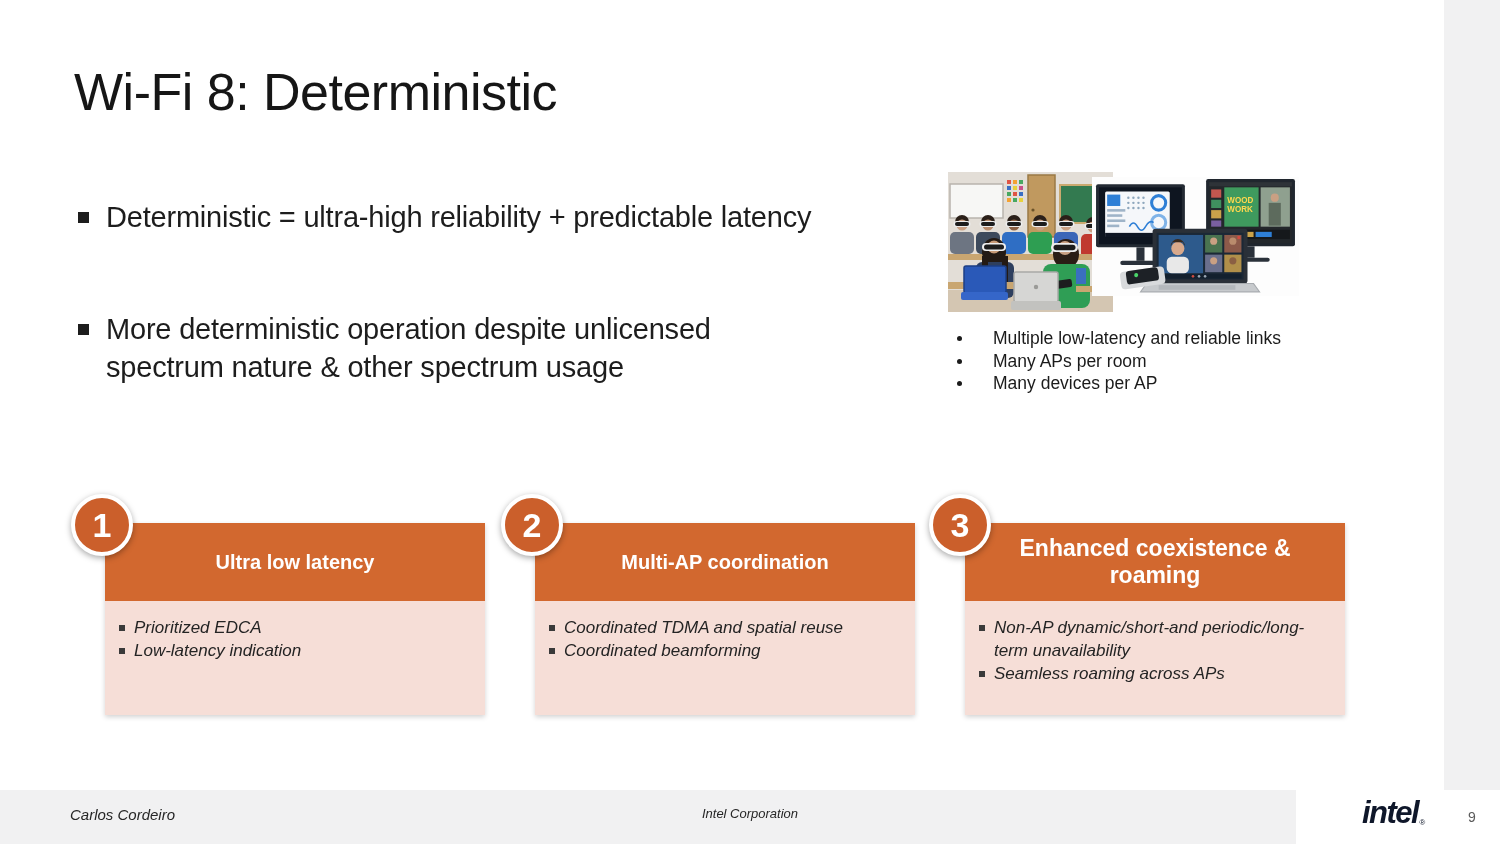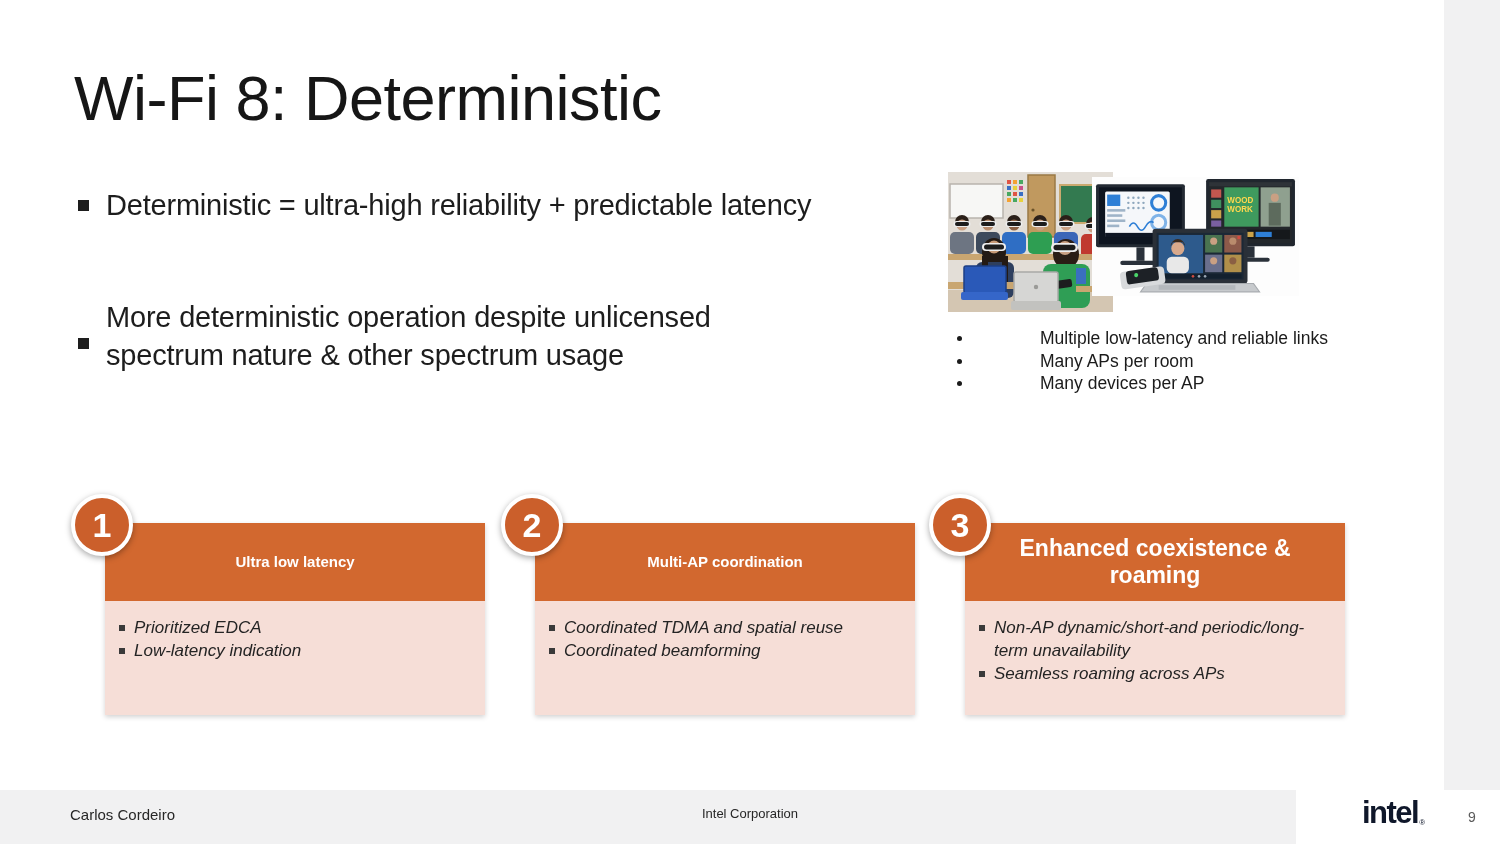--- a/index.html
+++ b/index.html
@@ -5,69 +5,69 @@
   * { margin:0; padding:0; box-sizing:border-box; }
   html,body { background:#ffffff; }
   .slide {
     position:relative; width:1500px; height:844px; background:#ffffff;
     font-family:"Liberation Sans", sans-serif; overflow:hidden;
   }
 
   
   .title {
     position:absolute; left:74px; top:62px;
-    font-size:63px; font-weight:400; letter-spacing:-0.5px; color:#161616;
+    font-size:52px; font-weight:400; letter-spacing:-0.5px; color:#161616;
   }
 
   
   .main-bullets { position:absolute; left:78px; top:186px; width:800px; }
-  .mb { display:flex; }
-  .mb + .mb { margin-top:74px;align-items:center; }
+  .mb { display:flex;margin-top:12px; }
+  .mb + .mb { margin-top:74px; }
   .mb .sq { width:11px; height:11px; background:#1d1d1d; margin-top:14px; margin-right:17px; flex:none; }
   .mb .t { font-size:29px; line-height:38px; color:#1d1d1d; letter-spacing:-0.2px; }
   .mb .t.wrap2 { max-width:660px; }
 
   
   .photo-classroom { position:absolute; left:948px; top:172px; width:165px; height:140px; }
   .photo-devices   { position:absolute; left:1092px; top:177px; width:207px; height:119px; }
   .photo-classroom svg, .photo-devices svg { width:100%; height:100%; display:block; }
 
   
   .side-list { position:absolute; left:957px; top:327px; }
-  .side-item { display:flex; font-size:17.5px; line-height:22.5px; color:#1b1b1b;gap:47px; }
+  .side-item { display:flex; font-size:17.5px; line-height:22.5px; color:#1b1b1b; }
   .side-item .dot { width:5px; height:5px; border-radius:50%; background:#1b1b1b; margin-top:9px; margin-right:31px; flex:none; }
 
   
   .card { position:absolute; top:523px; width:380px; box-shadow:0 2px 5px rgba(0,0,0,0.18); }
   .card.c1 { left:105px; } .card.c2 { left:535px; } .card.c3 { left:965px; }
   .card-header {
     height:78px; background:#d2682f; color:#ffffff;
     display:flex; align-items:center; justify-content:center; text-align:center;
-    font-weight:700; font-size:15px; line-height:28px; padding:0 14px;
+    font-weight:700; font-size:20px; line-height:28px; padding:0 14px;
   }
   .c3 .card-header { font-size:23px; line-height:27px; }
   .card-body { background:#f6ded7; height:114px; padding:15px 14px 0 14px; }
   .cb-item { display:flex; font-size:17px; line-height:23px; color:#242424;font-style:italic; }
   .cb-item .csq { width:6px; height:6px; background:#3a3a3a; margin:9px 9px 0 0; flex:none; }
   .cb-item .ct { max-width:330px; }
 
   .num-circle {
     position:absolute; width:62px; height:62px; border-radius:50%;
     background:#cb5f2b; border:4px solid #ffffff;
     box-shadow:0 2px 6px rgba(0,0,0,0.35);
     color:#ffffff; font-size:34px; font-weight:700;
     display:flex; align-items:center; justify-content:center;
   }
   .n1 { left:71px;  top:494px; }
   .n2 { left:501px; top:494px; }
   .n3 { left:929px; top:494px; }
 
   
   .gutter { position:absolute; left:1444px; top:0; width:56px; height:790px; background:#f1f1f2; }
-  .footer { position:absolute; left:0; top:790px; width:1296px; height:54px; background:#f1f1f2; }
+  .footer { position:absolute; left:0; top:790px; width:1296px; height:54px; background:#f1f1f2;font-style:italic; }
   .author  { position:absolute; left:70px; top:16px; font-size:15px; color:#262626; }
   .company { position:absolute; left:750px; top:16px; transform:translateX(-50%); font-size:13px; color:#262626; }
   .intel-logo { position:absolute; left:1362px; top:5px; font-size:31px; font-weight:700; letter-spacing:-1.5px; color:#0f172a; }
   .intel-logo .reg { font-size:8px; font-weight:400; letter-spacing:0; vertical-align:baseline; position:relative; top:2px; left:1px; }
   .page-cell {
     position:absolute; left:1444px; top:790px; width:56px; height:54px; background:#ffffff;
     display:flex; align-items:center; justify-content:center; font-size:14px; color:#5a5a5a;
   }
 </style>
 </head>

